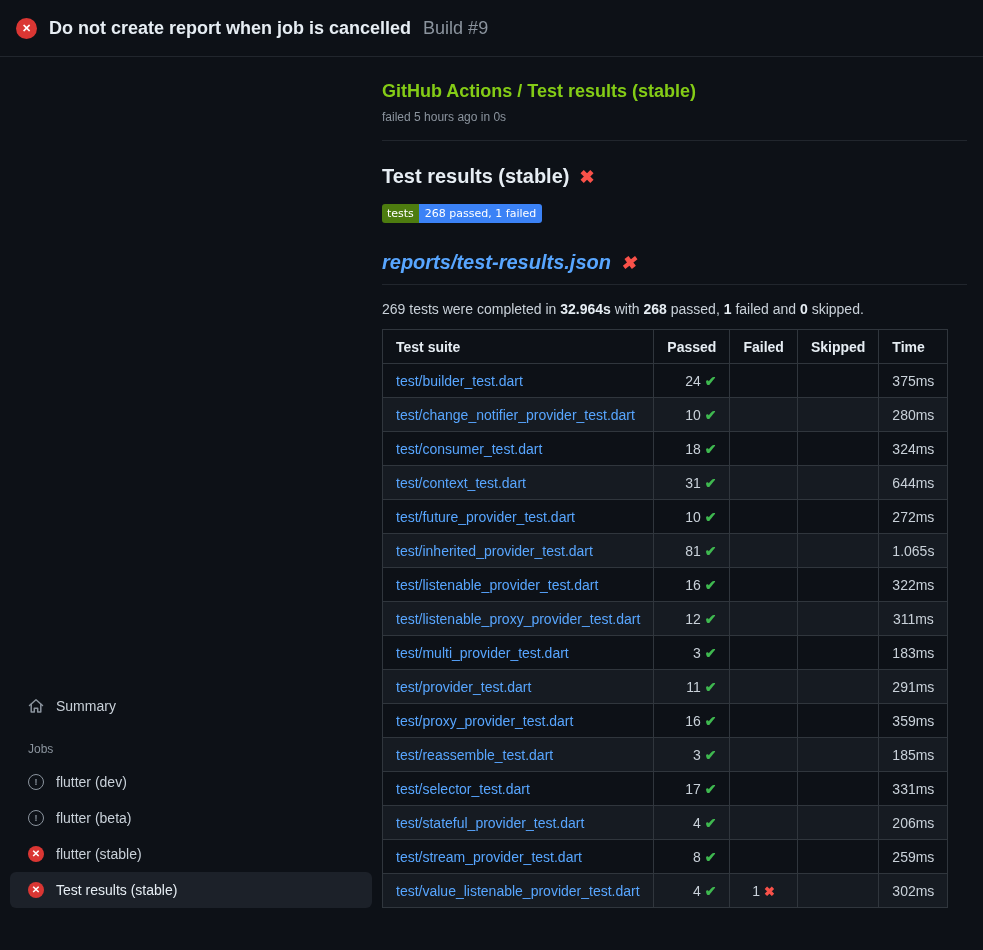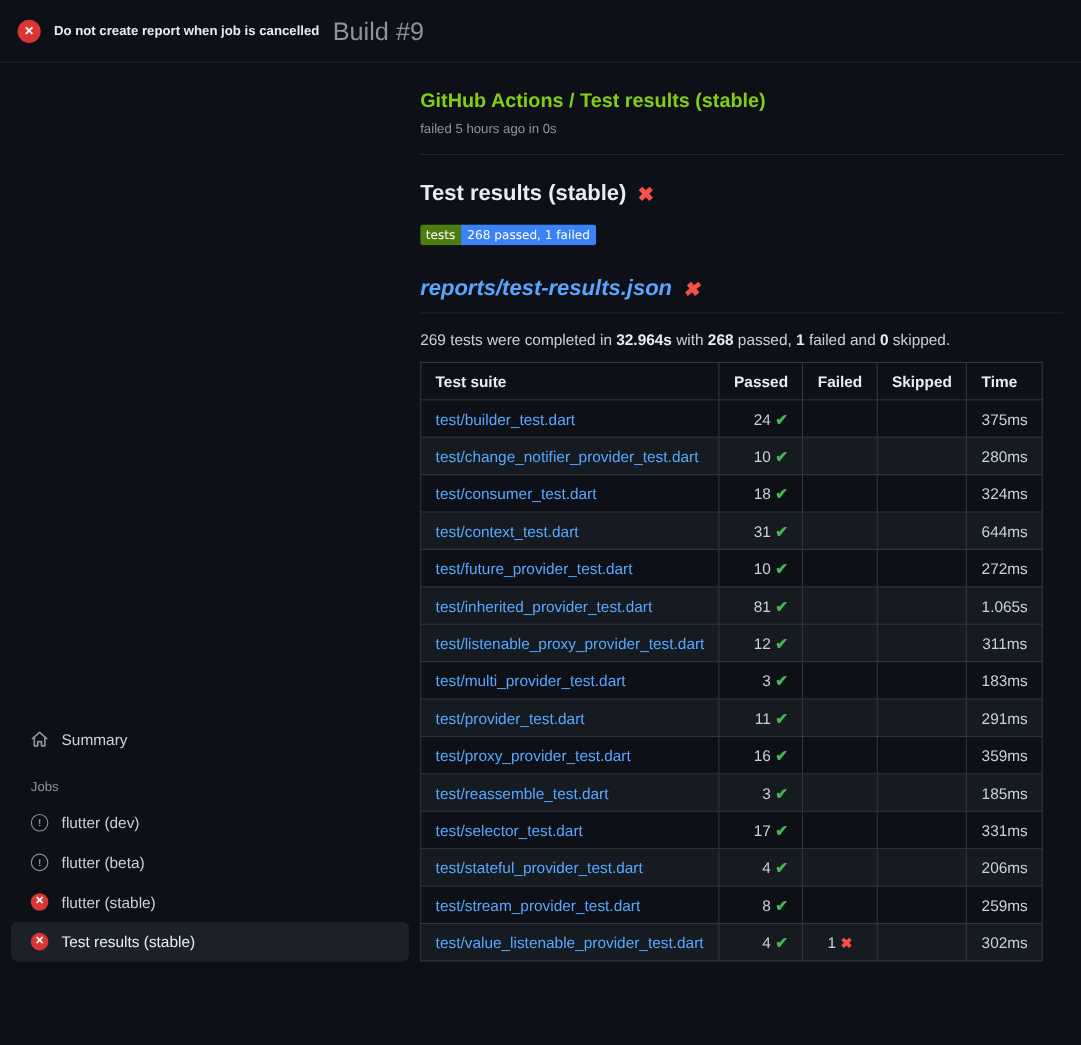--- a/index.html
+++ b/index.html
@@ -13,22 +13,22 @@
   .topbar {
     height:57px; display:flex; align-items:center; gap:12px;
     padding:0 16px; border-bottom:1px solid #21262d;
   }
   .fail-circle {
     border-radius:50%; background:#da3633; color:#fff; flex:none;
     display:inline-flex; align-items:center; justify-content:center;
     font-weight:700;
   }
   .fail-circle.big { width:21px; height:21px; font-size:11px; }
-  .topbar-title { font-size:12px; font-weight:700; color:#e6edf3; white-space:nowrap; }
-  .topbar-build { font-size:23px; color:#8b949e; white-space:nowrap; }
+  .topbar-title { font-size:18px; font-weight:700; color:#e6edf3; white-space:nowrap; }
+  .topbar-build { font-size:18px; color:#8b949e; white-space:nowrap; }
   
   .layout { display:flex; align-items:flex-end; }
   
   .sidebar { width:382px; flex:none; padding-top:22px; }
   .side-item {
     display:flex; align-items:center; gap:12px;
     margin:0 10px; padding:10px 8px 10px 18px;
     border-radius:6px; cursor:pointer;
   }
   .side-item.selected { background:#1c2129; }
@@ -194,20 +194,27 @@
             <td class="col-skipped"></td>
             <td class="col-time">272ms</td>
           </tr>
           <tr class="alt">
             <td class="col-suite"><a href="#" class="suite-link">test/inherited_provider_test.dart</a></td>
             <td class="col-passed">81 <span class="check">✔</span></td>
             <td class="col-failed"></td>
             <td class="col-skipped"></td>
             <td class="col-time">1.065s</td>
           </tr>
+          <tr>
+            <td class="col-suite"><a href="#" class="suite-link">test/listenable_provider_test.dart</a></td>
+            <td class="col-passed">16 <span class="check">✔</span></td>
+            <td class="col-failed"></td>
+            <td class="col-skipped"></td>
+            <td class="col-time">322ms</td>
+          </tr>
           <tr class="alt">
             <td class="col-suite"><a href="#" class="suite-link">test/listenable_proxy_provider_test.dart</a></td>
             <td class="col-passed">12 <span class="check">✔</span></td>
             <td class="col-failed"></td>
             <td class="col-skipped"></td>
             <td class="col-time">311ms</td>
           </tr>
           <tr>
             <td class="col-suite"><a href="#" class="suite-link">test/multi_provider_test.dart</a></td>
             <td class="col-passed">3 <span class="check">✔</span></td>

